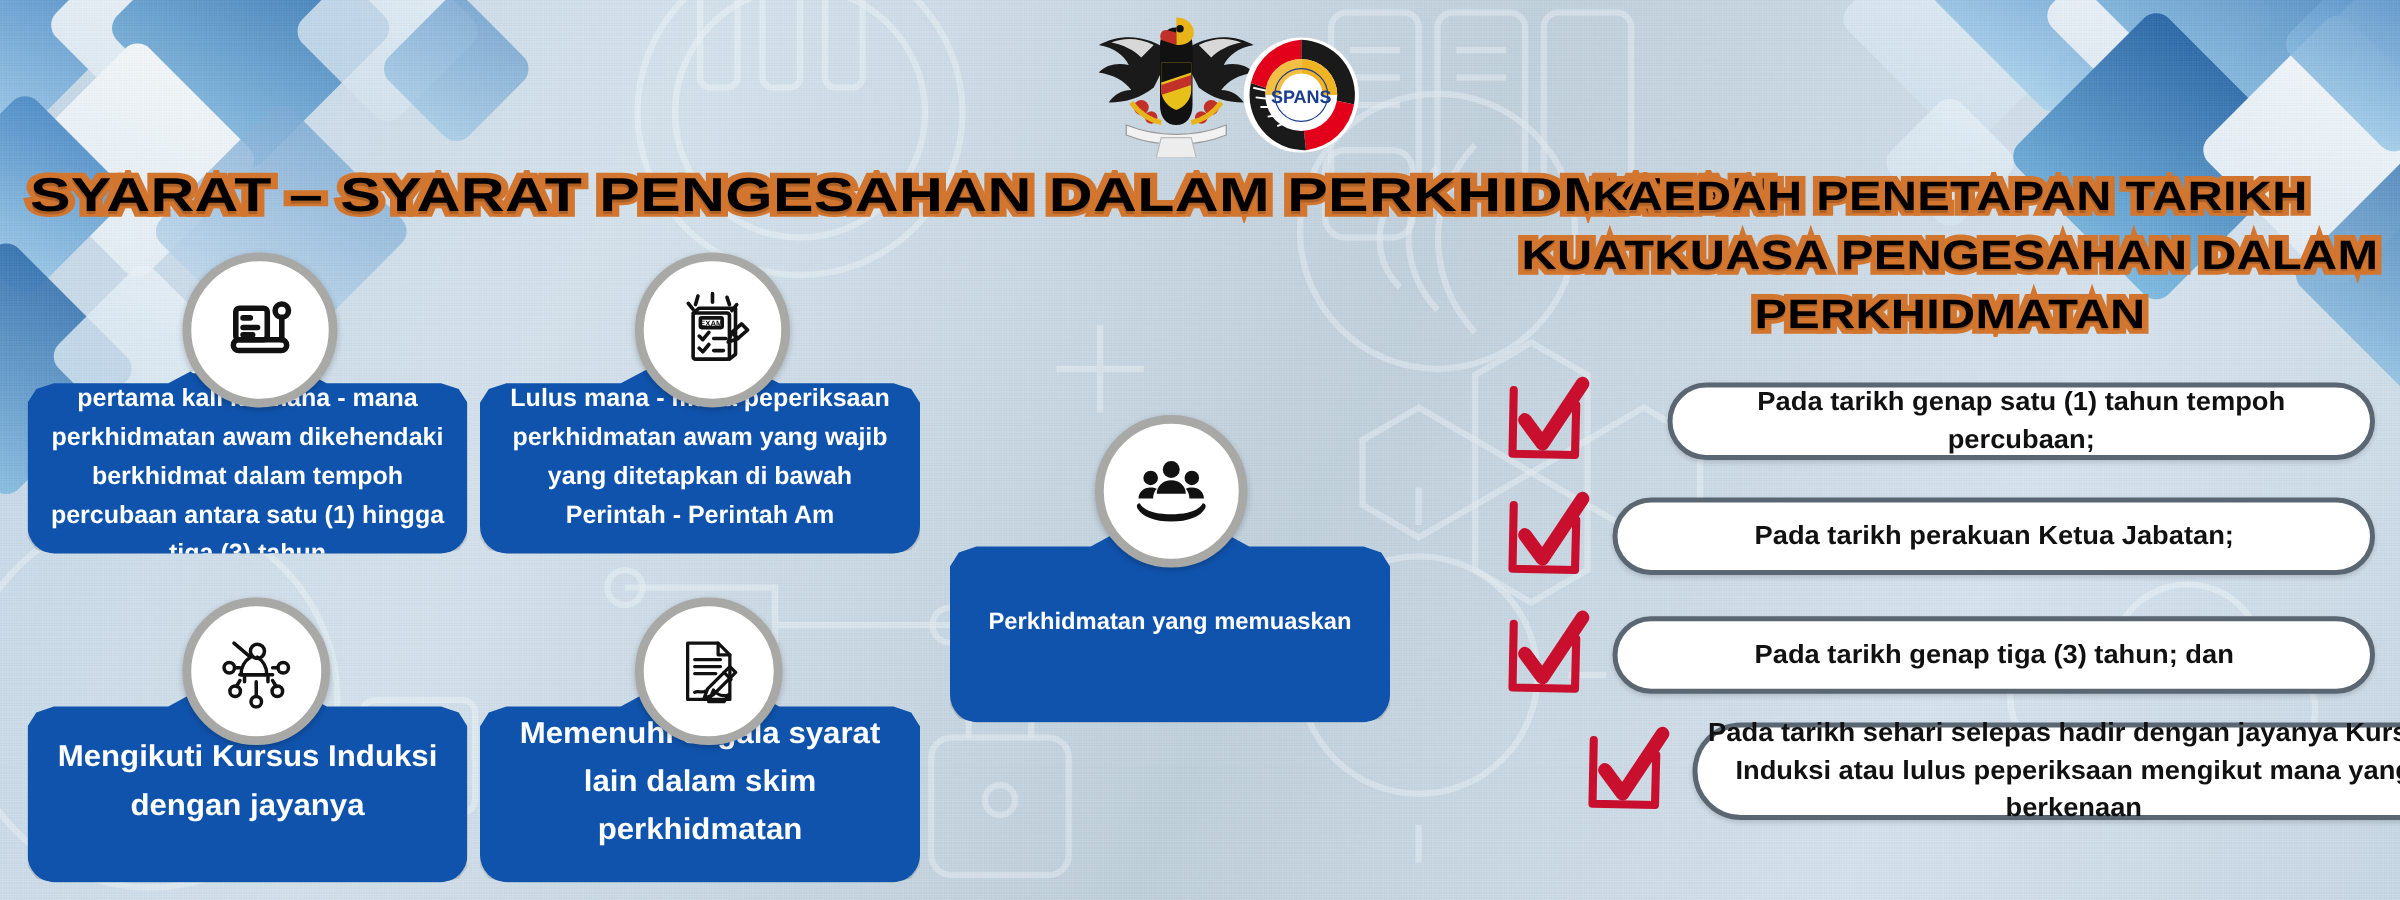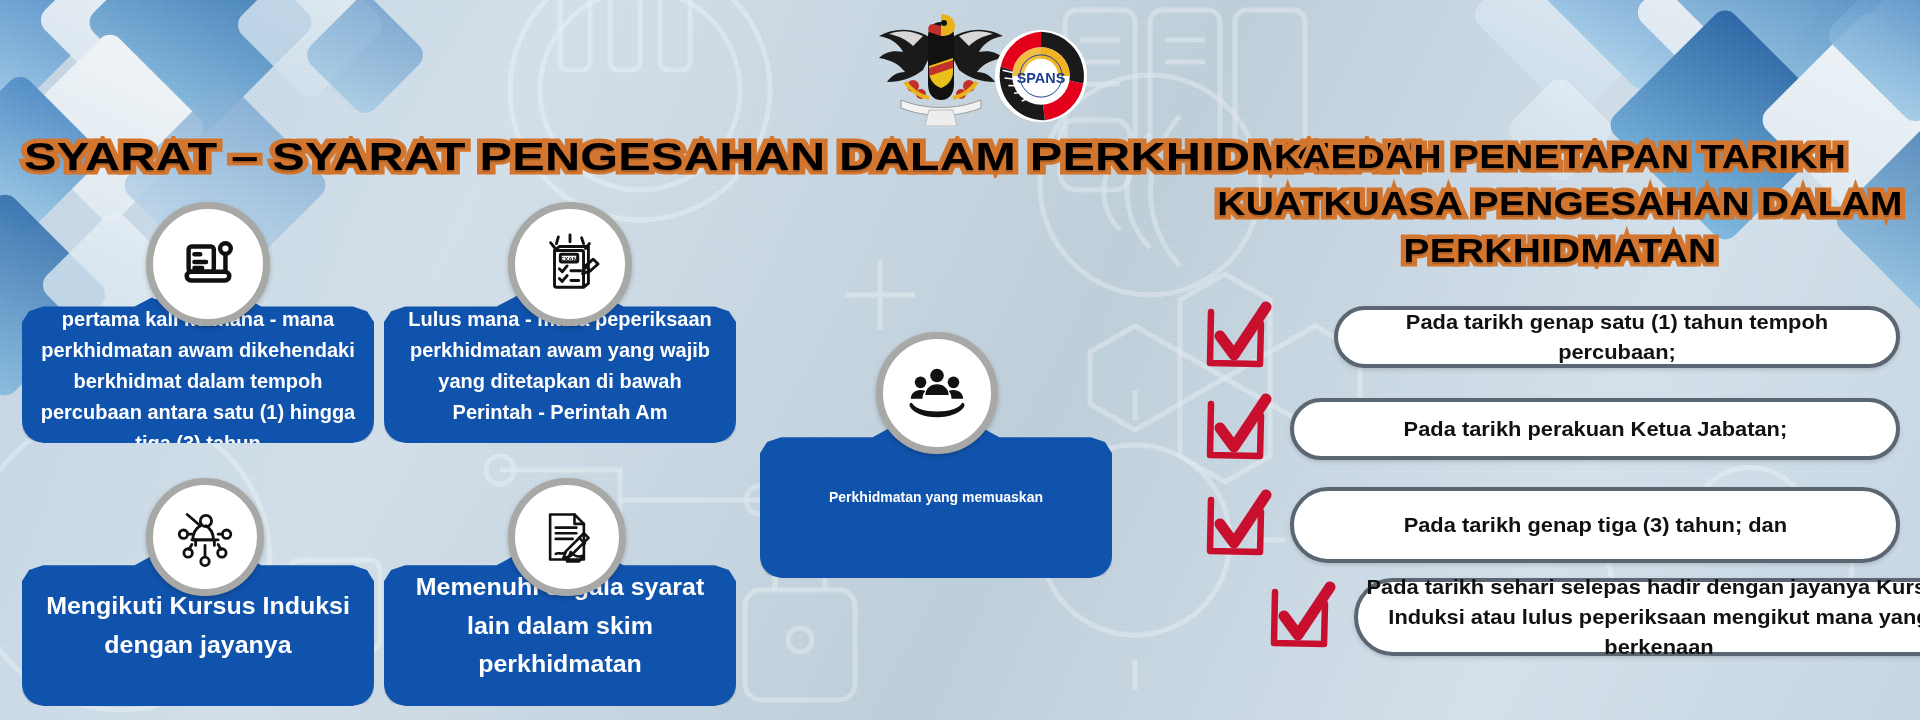--- a/index.html
+++ b/index.html
@@ -331,21 +331,21 @@
     <circle cx="32" cy="14" r="7"></circle>
     <circle cx="15" cy="21" r="6"></circle>
     <circle cx="49" cy="21" r="6"></circle>
     <path d="M32 23c-7 0-12 5-12 11h24c0-6-5-11-12-11z"></path>
     <path d="M15 29c-6 0-10 4-10 9h12c0-3 1-6 3-8-1.5-.7-3.2-1-5-1z"></path>
     <path d="M49 29c6 0 10 4 10 9H47c0-3-1-6-3-8 1.5-.7 3.2-1 5-1z"></path>
     <path d="M6 42c-2 0-3 2-2 4 4 7 14 11 28 11s24-4 28-11c1-2 0-4-2-4-3 6-13 9-26 9S9 48 6 42z"></path>
   </svg>
 </div>
 <div class="card notch-center" style="left:760px; top:418px; width:352px; height:160px; border-radius:22px;">
-  <p style="font-size:14px; line-height:1.55;">Perkhidmatan yang memuaskan</p>
+  <p style="font-size:19px; line-height:1.55;">Perkhidmatan yang memuaskan</p>
 </div>
 
 <div class="check-row" style="left:1200px; top:300px; width:700px;gap:44px;">
   <div class="checkbox">
     <svg viewBox="0 0 74 74" width="74" height="74" fill="none" stroke="#c8102e" stroke-width="6.5" stroke-linecap="round" stroke-linejoin="round">
       <path d="M11 12 L10 63 L60 64 L61 24"></path>
       <path d="M20 36 L34 55 L66 7" stroke-width="11"></path>
     </svg>
   </div>
   <div class="pill" style="margin-left:16px; width:610px; height:62px;">
@@ -365,21 +365,21 @@
   </div>
 </div>
 
 <div class="check-row" style="left:1200px; top:487px; width:700px;">
   <div class="checkbox">
     <svg viewBox="0 0 74 74" width="74" height="74" fill="none" stroke="#c8102e" stroke-width="6.5" stroke-linecap="round" stroke-linejoin="round">
       <path d="M11 12 L10 63 L60 64 L61 24"></path>
       <path d="M20 36 L34 55 L66 7" stroke-width="11"></path>
     </svg>
   </div>
-  <div class="pill" style="margin-left:16px; width:610px; height:76px;justify-content:center;">
+  <div class="pill" style="margin-left:16px; width:610px; height:62px;justify-content:center;">
     <p>Pada tarikh genap tiga (3) tahun; dan</p>
   </div>
 </div>
 
 <div class="check-row" style="left:1264px; top:578px; width:700px;">
   <div class="checkbox">
     <svg viewBox="0 0 74 74" width="74" height="74" fill="none" stroke="#c8102e" stroke-width="6.5" stroke-linecap="round" stroke-linejoin="round">
       <path d="M11 12 L10 63 L60 64 L61 24"></path>
       <path d="M20 36 L34 55 L66 7" stroke-width="11"></path>
     </svg>

